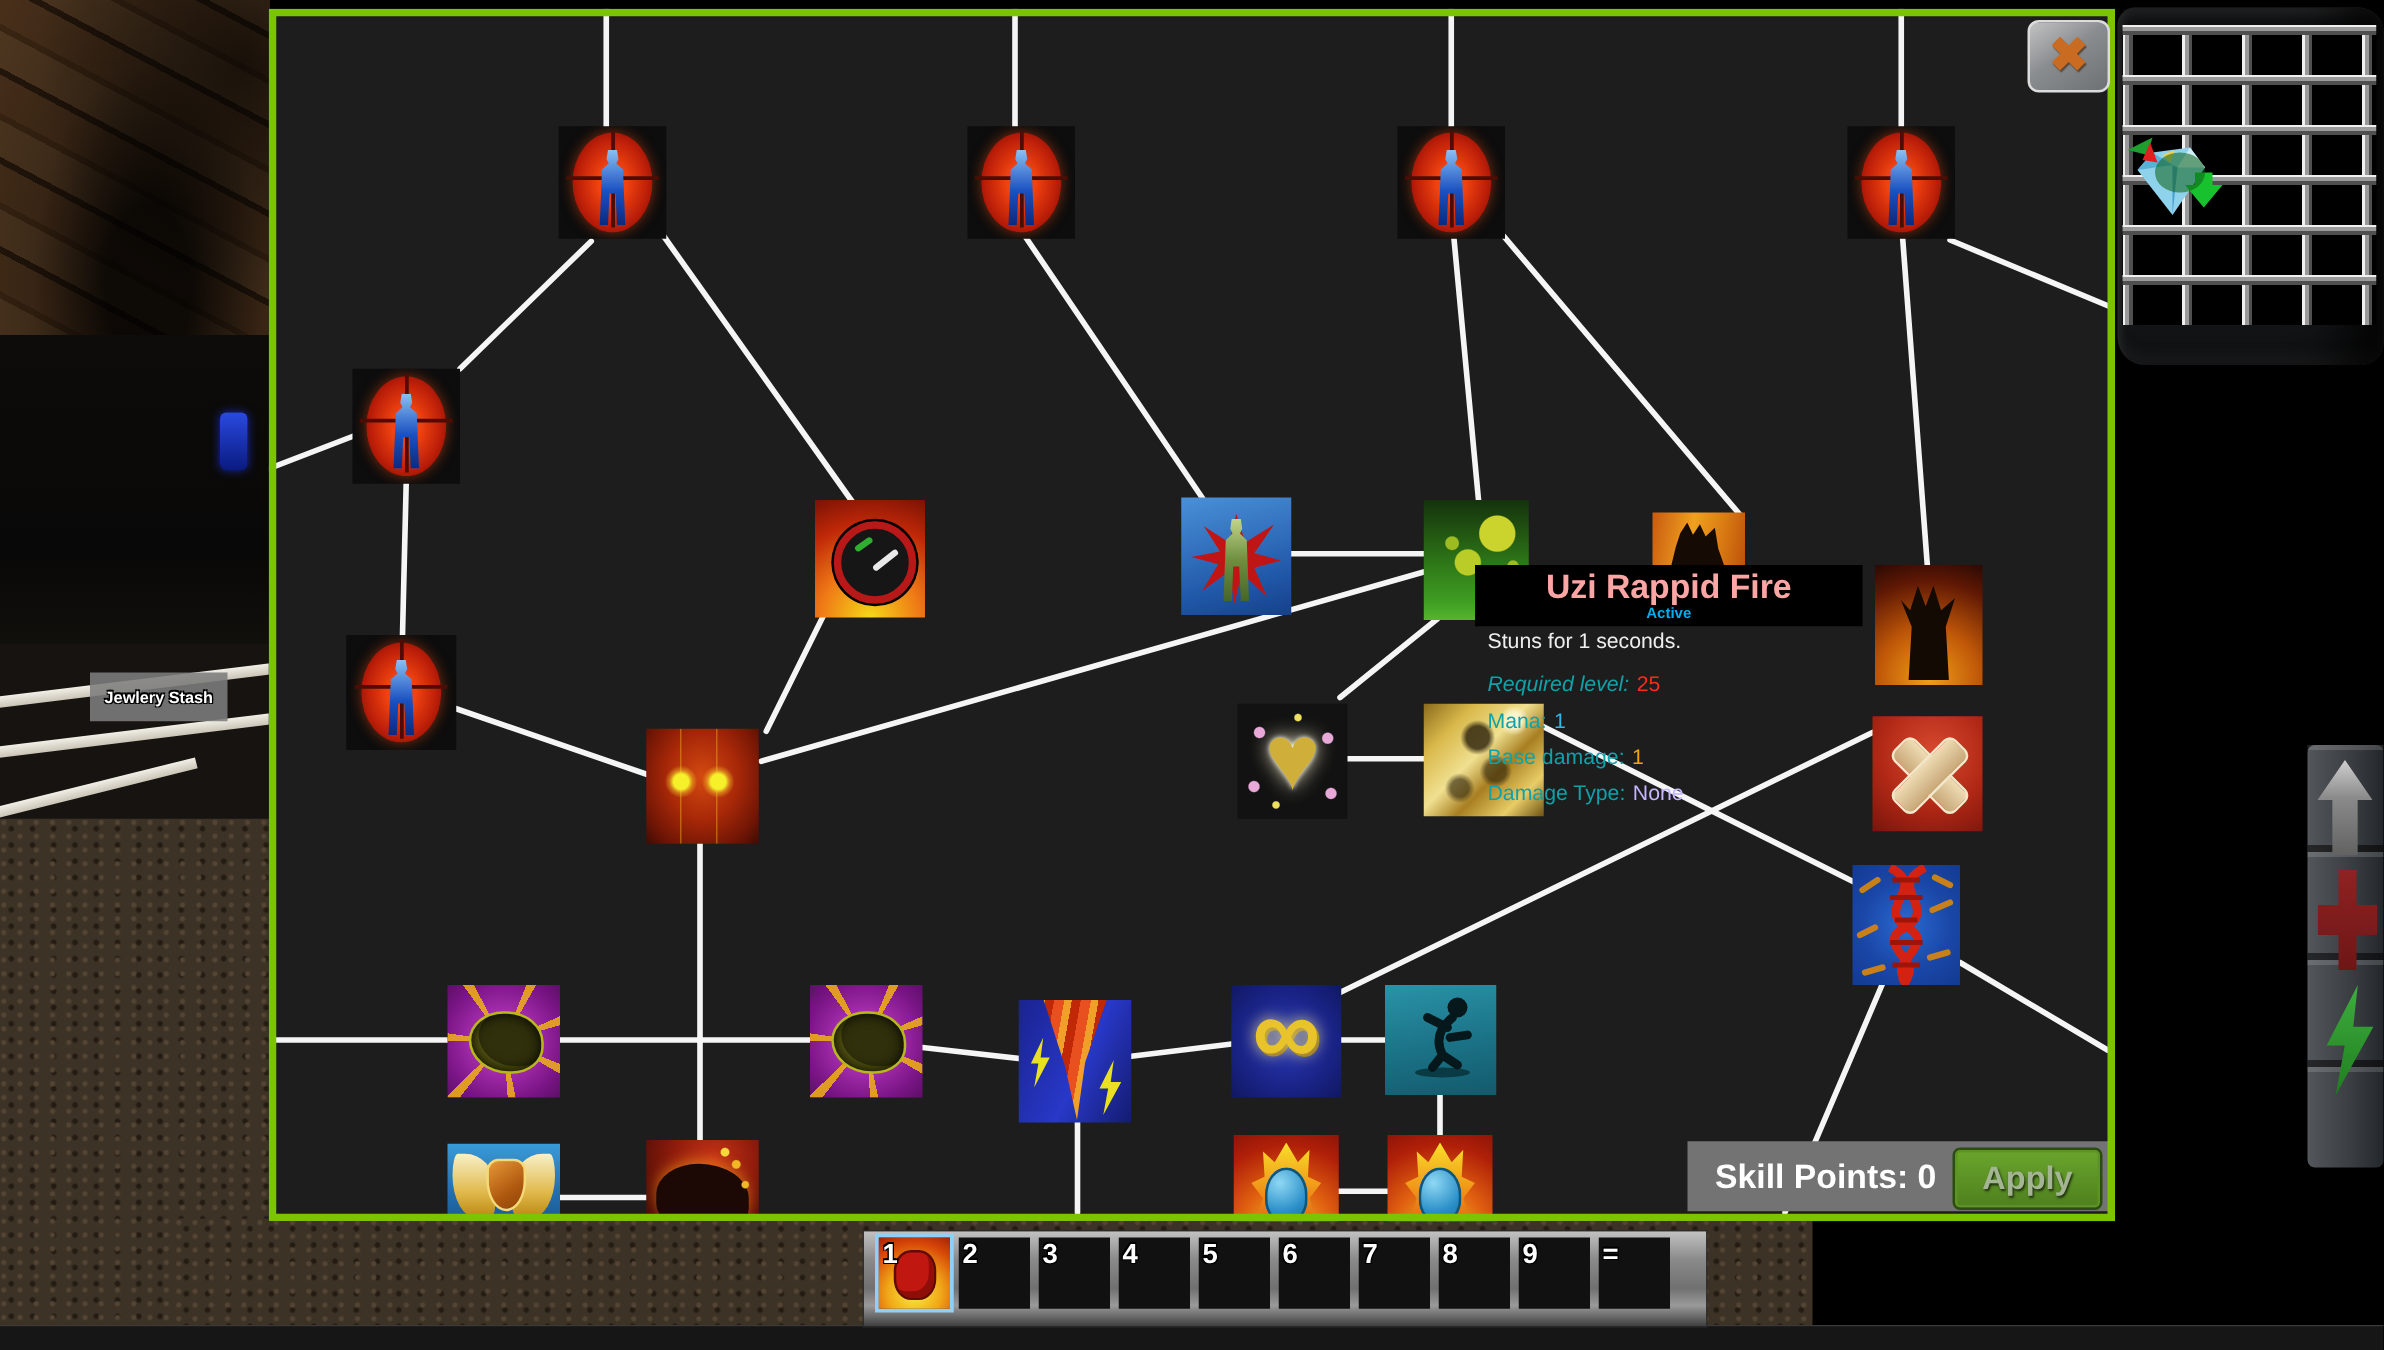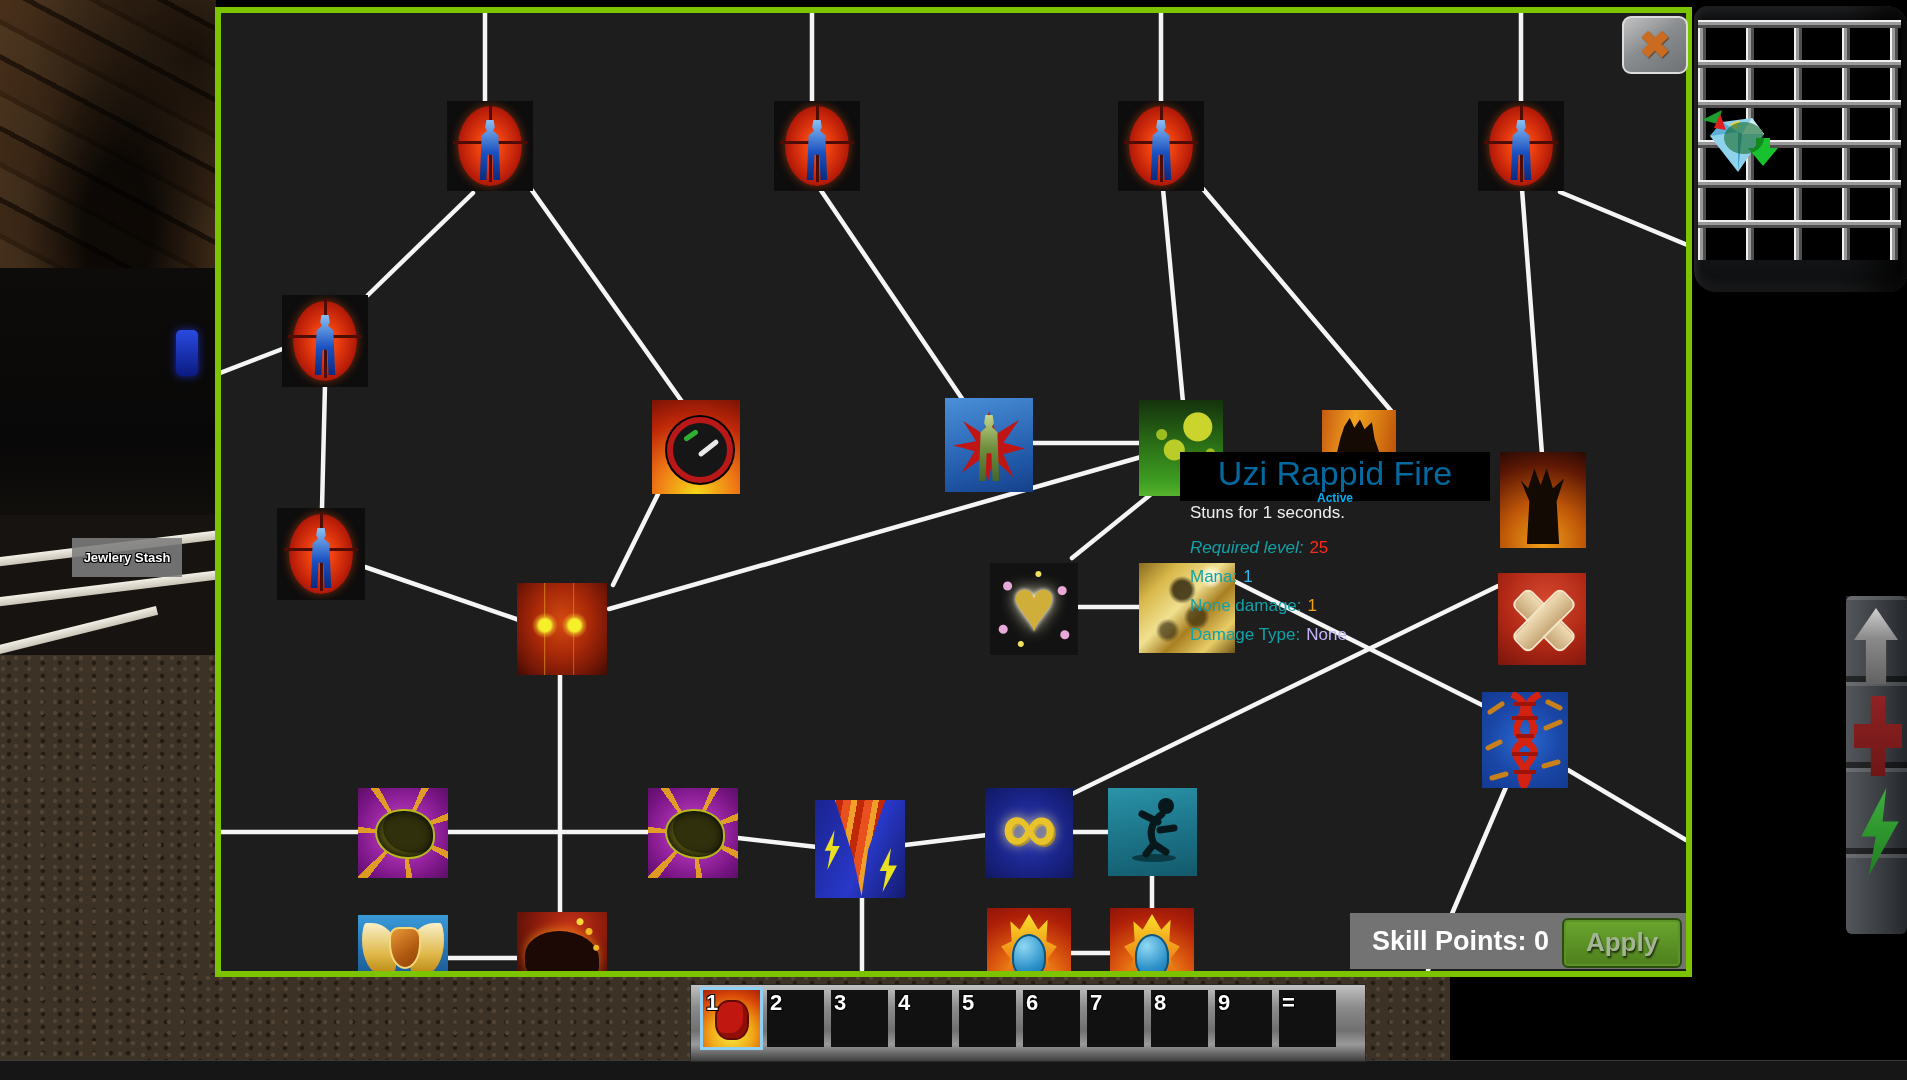--- a/index.html
+++ b/index.html
@@ -167,21 +167,21 @@
   .beast{background:radial-gradient(circle at 60% 25%,#c83418 0%,#8f1c0c 45%,#4f0e06 88%);}
   .beast::before{content:"";position:absolute;left:8px;bottom:-6px;width:74px;height:52px;background:#1c0906;
     border-radius:60% 70% 40% 50%;box-shadow:0 -3px 10px rgba(245,160,24,.55);}
   .beast::after{content:"";position:absolute;inset:0;background:
     radial-gradient(circle at 80% 30%,#f0b824 0 3px,transparent 4px),
     radial-gradient(circle at 88% 55%,#f0b824 0 2.5px,transparent 3.5px),
     radial-gradient(circle at 70% 15%,#f5d83a 0 3px,transparent 4px);}
 
   
   .tt-title{left:1180px;top:452px;width:310px;height:49px;background:#000;z-index:20;text-align:center;}
-  .tt-title .tt-name{display:block;margin-top:2px;font-size:34px;font-weight:normal;color:#0369a1;}
+  .tt-title .tt-name{display:block;margin-top:2px;font-size:27px;font-weight:bold;color:#fca5a5;}
   .tt-title .tt-type{display:block;margin-top:-2px;font-size:12px;font-weight:bold;}
   .tt-body{left:1190px;top:503px;width:310px;z-index:20;font-size:17px;}
   .tt-desc{color:#eee;margin-bottom:10px;line-height:20px;}
   .stat-row{line-height:29px;white-space:nowrap;}
   .stat-row .stat-value{margin-left:6px;}
 
   
   .footer-bar{left:1350px;top:913px;width:337px;height:56px;background:#737373;z-index:5;display:flex;align-items:center;}
   .sp-text{margin-left:22px;font-size:27px;font-weight:bold;color:#fff;white-space:nowrap;}
   .apply-btn{position:absolute;right:5px;top:5px;width:116px;height:46px;border-radius:6px;
@@ -399,21 +399,21 @@
   </div>
 
   <div class="abs tt-title">
     <span class="tt-name">Uzi Rappid Fire</span>
     <span class="tt-type" style="color: rgb(0, 174, 239);">Active</span>
   </div>
   <div class="abs tt-body">
     <div class="tt-desc">Stuns for 1 seconds.</div>
     <div class="stat-row"><span class="stat-label" style="color: rgb(16, 162, 168); font-style: italic;">Required level:</span><span class="stat-value" style="color: rgb(255, 42, 26);">25</span></div>
     <div class="stat-row"><span class="stat-label" style="color: rgb(16, 162, 168);">Mana:</span><span class="stat-value" style="color: rgb(47, 185, 234);">1</span></div>
-    <div class="stat-row"><span class="stat-label" style="color: rgb(16, 162, 168);">None damage:</span><span class="stat-value" style="color: rgb(242, 164, 10);">1</span></div>
+    <div class="stat-row"><span class="stat-label" style="color: rgb(16, 162, 168);">Base damage:</span><span class="stat-value" style="color: rgb(242, 164, 10);">1</span></div>
     <div class="stat-row"><span class="stat-label" style="color: rgb(16, 162, 168); margin-top: 23px;">Damage Type:</span><span class="stat-value" style="color: #c4b5fd;">None</span></div>
   </div>
 
   <div class="abs inv-panel">
     <div class="inv-grid"></div>
   </div>
   <div class="abs gem">
     <svg width="80" height="74" viewBox="0 0 80 74">
       <polygon points="22,18 52,14 64,30 38,68 10,32" fill="#8fd2ec"></polygon>
       <polygon points="22,18 38,28 10,32" fill="#5ab0d8"></polygon>

